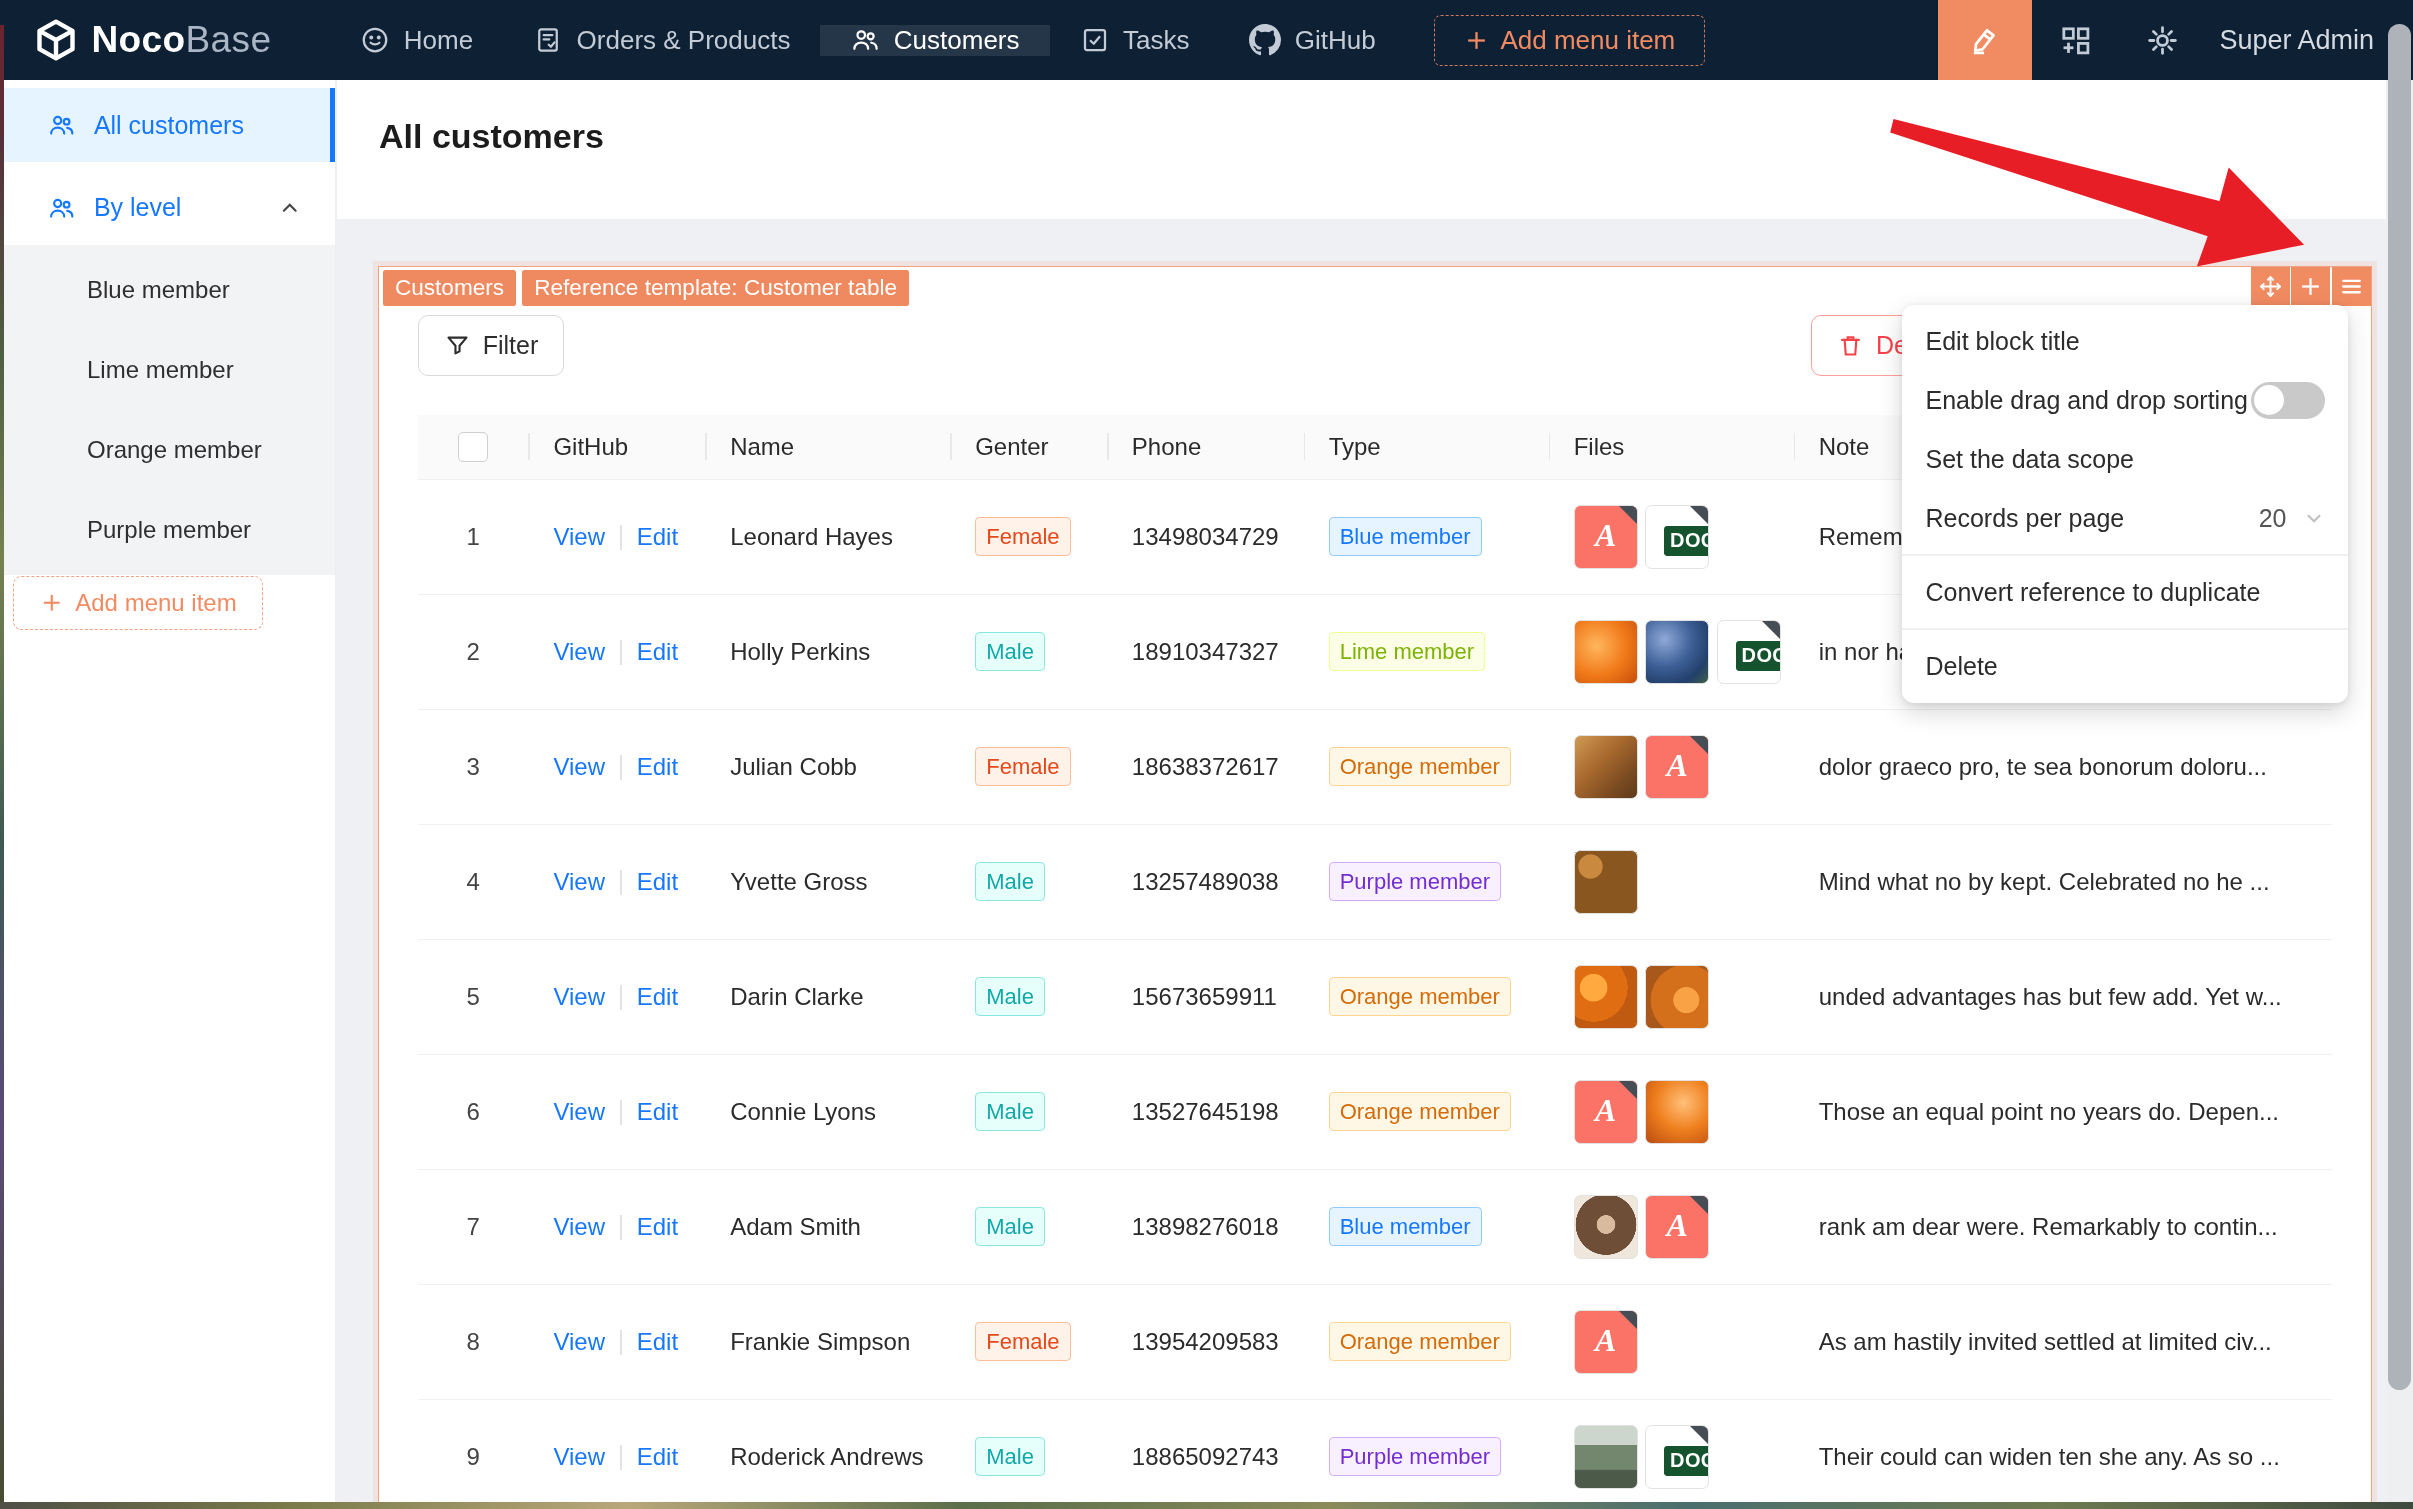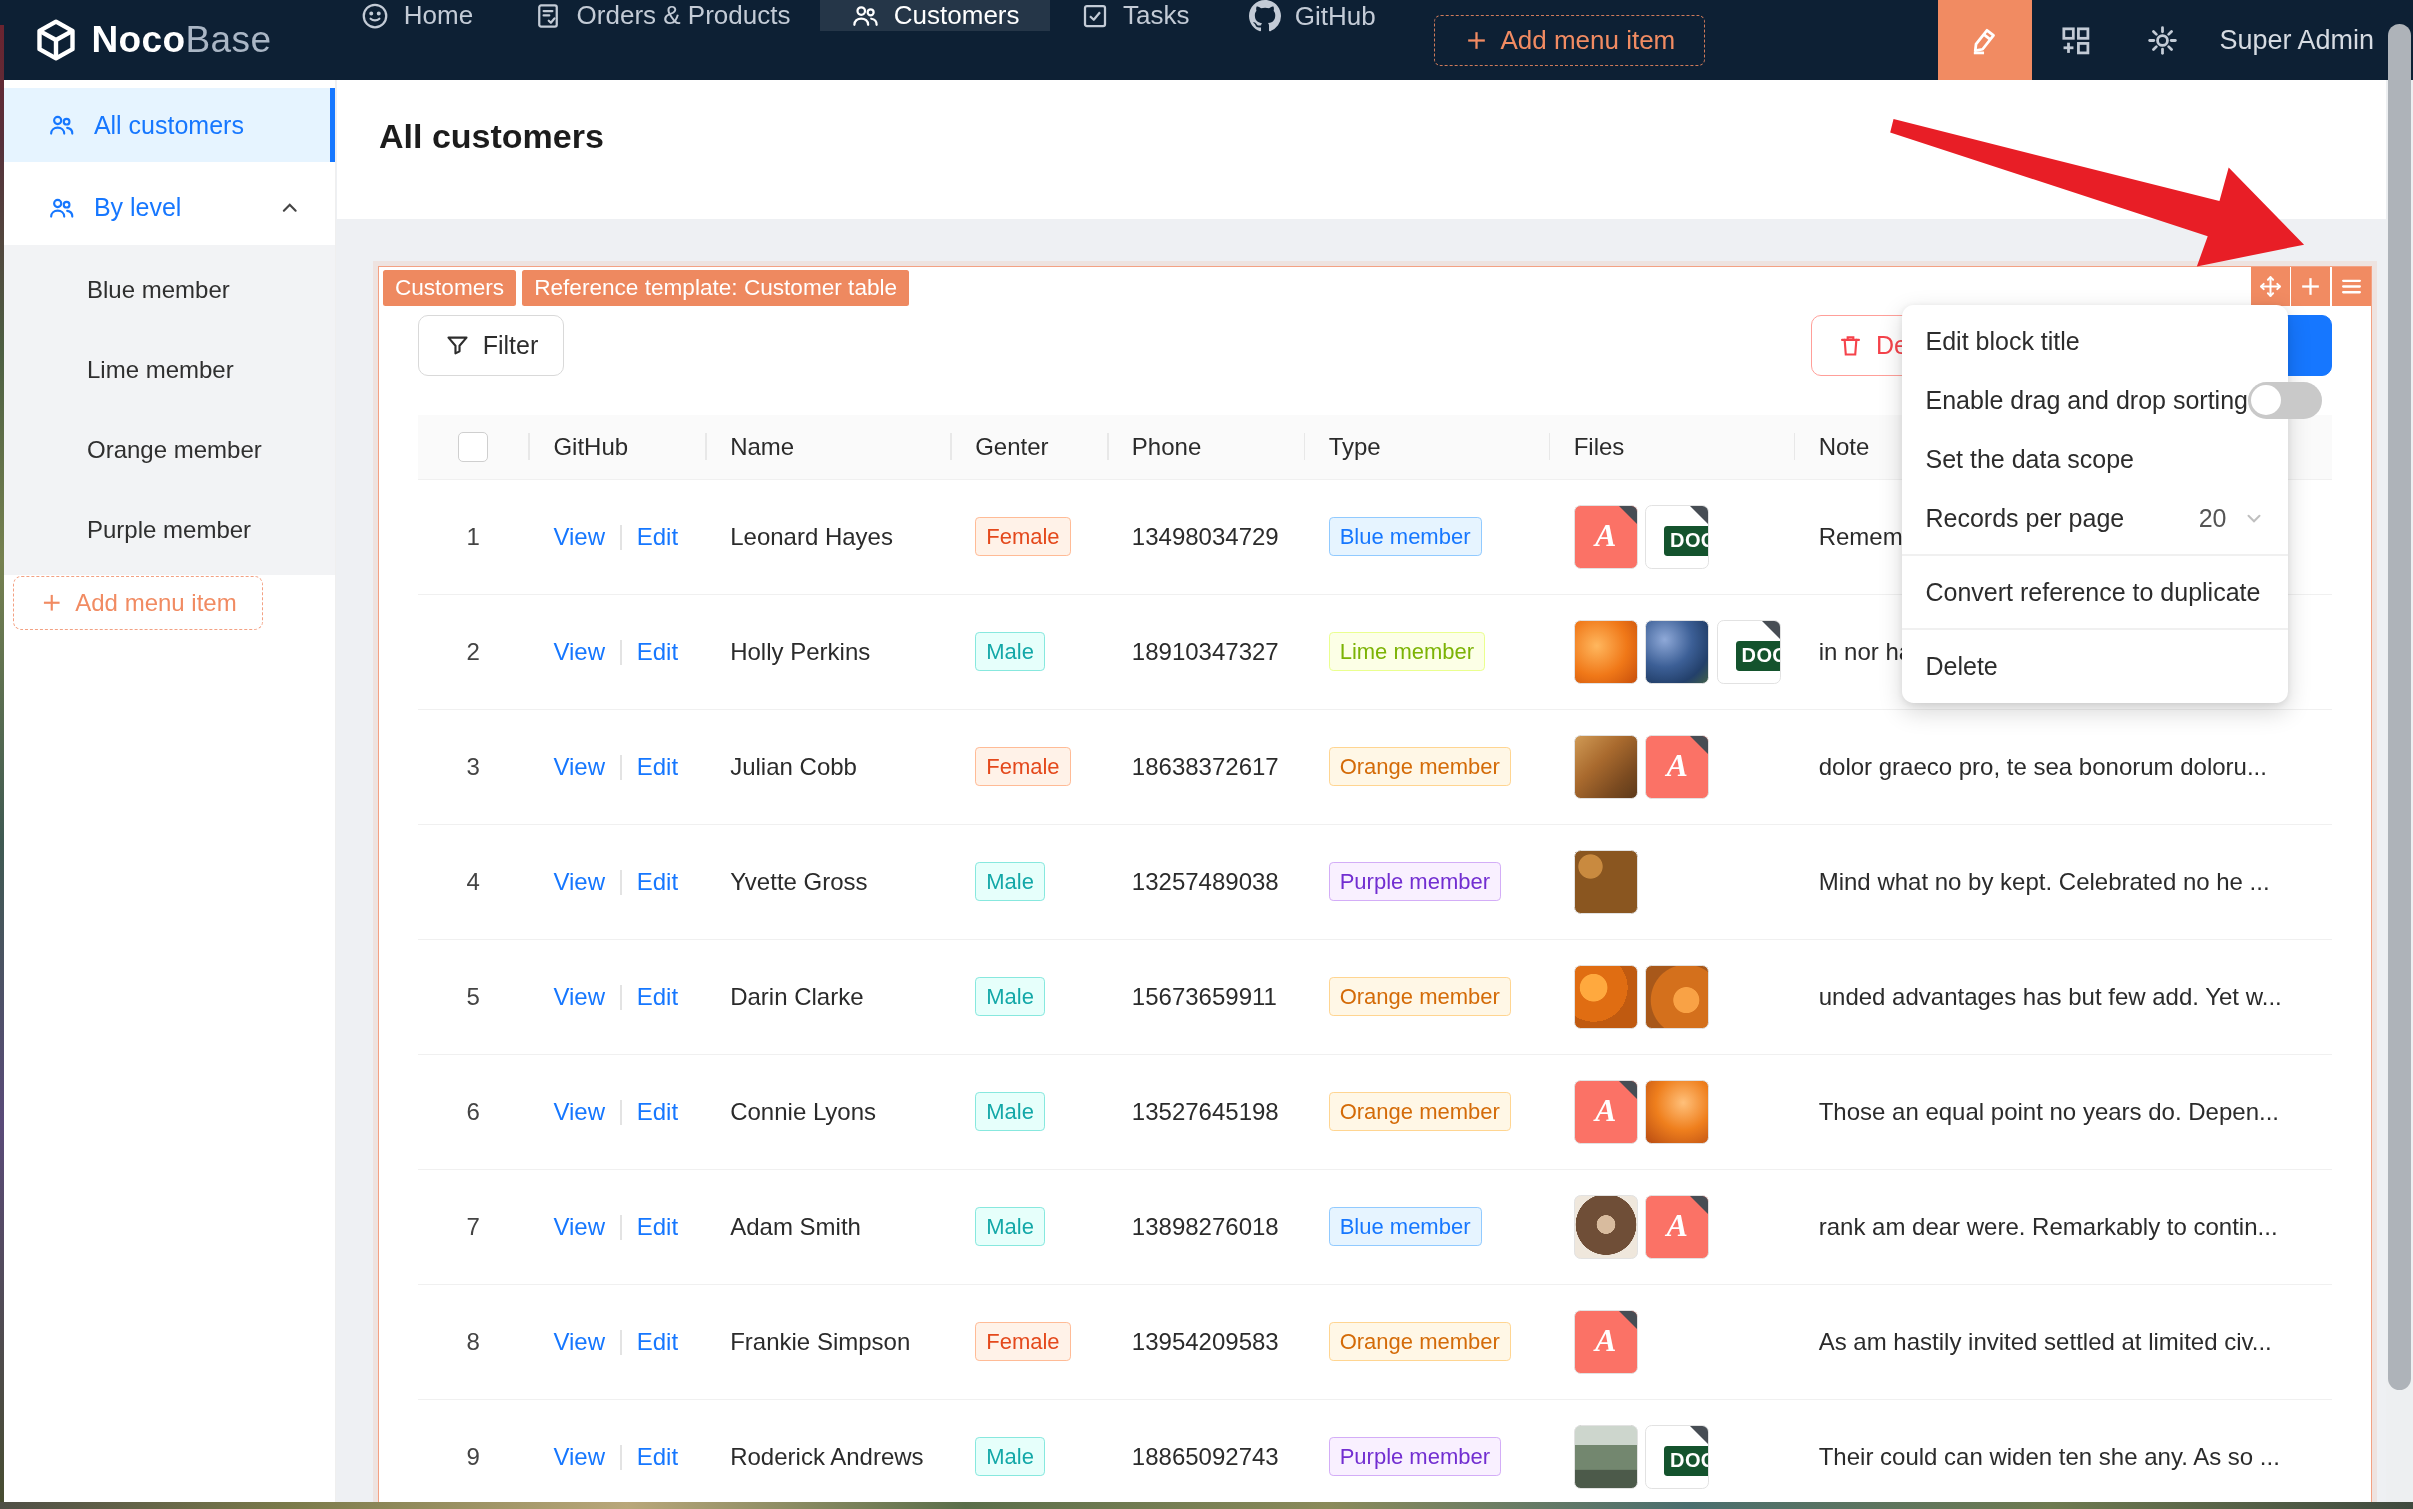--- a/index.html
+++ b/index.html
@@ -10,21 +10,21 @@
   }
   svg{display:block}
   
   #navbar{
     position:absolute;left:0;top:0;width:2413px;height:80px;
     background:#0d2034;display:flex;align-items:center;z-index:10;
   }
   .logo{display:flex;align-items:center;gap:13.4px;margin-left:34px;margin-right:59px;}
   .logo-noco{font-size:37px;font-weight:800;color:#ffffff;letter-spacing:0.4px}
   .logo-base{font-size:37px;font-weight:300;color:#aab6c5;letter-spacing:0.4px}
-  .nav-items{display:flex;align-items:flex-start;height:80px;}
+  .nav-items{display:flex;align-items:center;height:80px;}
   .nav-item{
     display:flex;align-items:center;gap:13.4px;padding:0 30px;cursor:pointer;
     color:#c3cbd6;font-size:26px;white-space:nowrap;
   }
   .nav-item .ic{color:#c3cbd6}
   .nav-item.active{background:rgba(255,255,255,0.10);color:#ffffff;}
   .nav-item.active .ic{color:#fff}
   .nav-add{
     display:flex;align-items:center;gap:11.7px;margin-left:28.5px;align-self:center;
     height:49px;padding:0 28.5px;border:1.7px dashed rgba(241,139,98,.85);border-radius:6.7px;
@@ -122,21 +122,21 @@
   .img-orange2{background:radial-gradient(circle at 60% 35%,#ffc07a 0%,#ef7f1d 50%,#b84b12 100%);}
   .img-berries{background:radial-gradient(circle at 30% 30%,#8fa9d8 0%,#3c5f96 45%,#23406b 75%,#41604a 100%);}
   .img-food{background:linear-gradient(135deg,#d09a55 0%,#a96a2e 40%,#7a4a20 75%,#5d3a1a 100%);}
   .img-cookies{background:radial-gradient(circle at 25% 25%,#c98a3f 0 11.7px,#8a5620 12.6px 100%),radial-gradient(circle at 70% 65%,#c98a3f 0 11.7px,#8a5620 12.6px 100%);background-color:#8a5620;}
   .img-oranges{background:radial-gradient(circle at 30% 35%,#ffa93e 0 13.4px,#e06d12 14.2px 34px,#c05a10 34px);}
   .img-oranges2{background:radial-gradient(circle at 65% 55%,#f9a245 0 12.6px,#d4701c 13.4px 35px,#a8581a 36px);}
   .img-coffee{background:radial-gradient(circle at 50% 46%,#d8bb9e 0 20%,#6f4e37 21% 66%,#efe7dc 67%);}
   .img-house{background:linear-gradient(180deg,#cdd6cd 0 30%,#73876f 31% 70%,#4c5a4a 71%);}
   
   #dropdown-menu{
-    position:absolute;left:1902px;top:305px;width:386px;background:#fff;border-radius:11.7px;
+    position:absolute;left:1902px;top:305px;width:446px;background:#fff;border-radius:11.7px;
     box-shadow:0 8.4px 25px rgba(0,0,0,0.16),0 1.7px 6.7px rgba(0,0,0,0.08);z-index:40;padding:6.7px 0;
   }
   .menu-item{display:flex;align-items:center;height:59px;padding:0 23.5px;font-size:25px;color:#2c2c2c;cursor:pointer;white-space:nowrap;}
   .menu-item .spacer{flex:1}
   .menu-value{color:#555;font-size:25px;margin-right:16px;}
   .menu-divider{height:1.7px;background:#f0f0f0;margin:6.7px 0;}
   .switch{position:relative;width:74px;height:37px;background:#c9c9c9;border-radius:18.4px;cursor:pointer;flex:0 0 auto;}
   .switch::after{content:"";position:absolute;left:3.4px;top:3.4px;width:30px;height:30px;border-radius:50%;background:#fff;}
   
   #red-arrow{position:absolute;left:0;top:0;z-index:50;pointer-events:none;}

